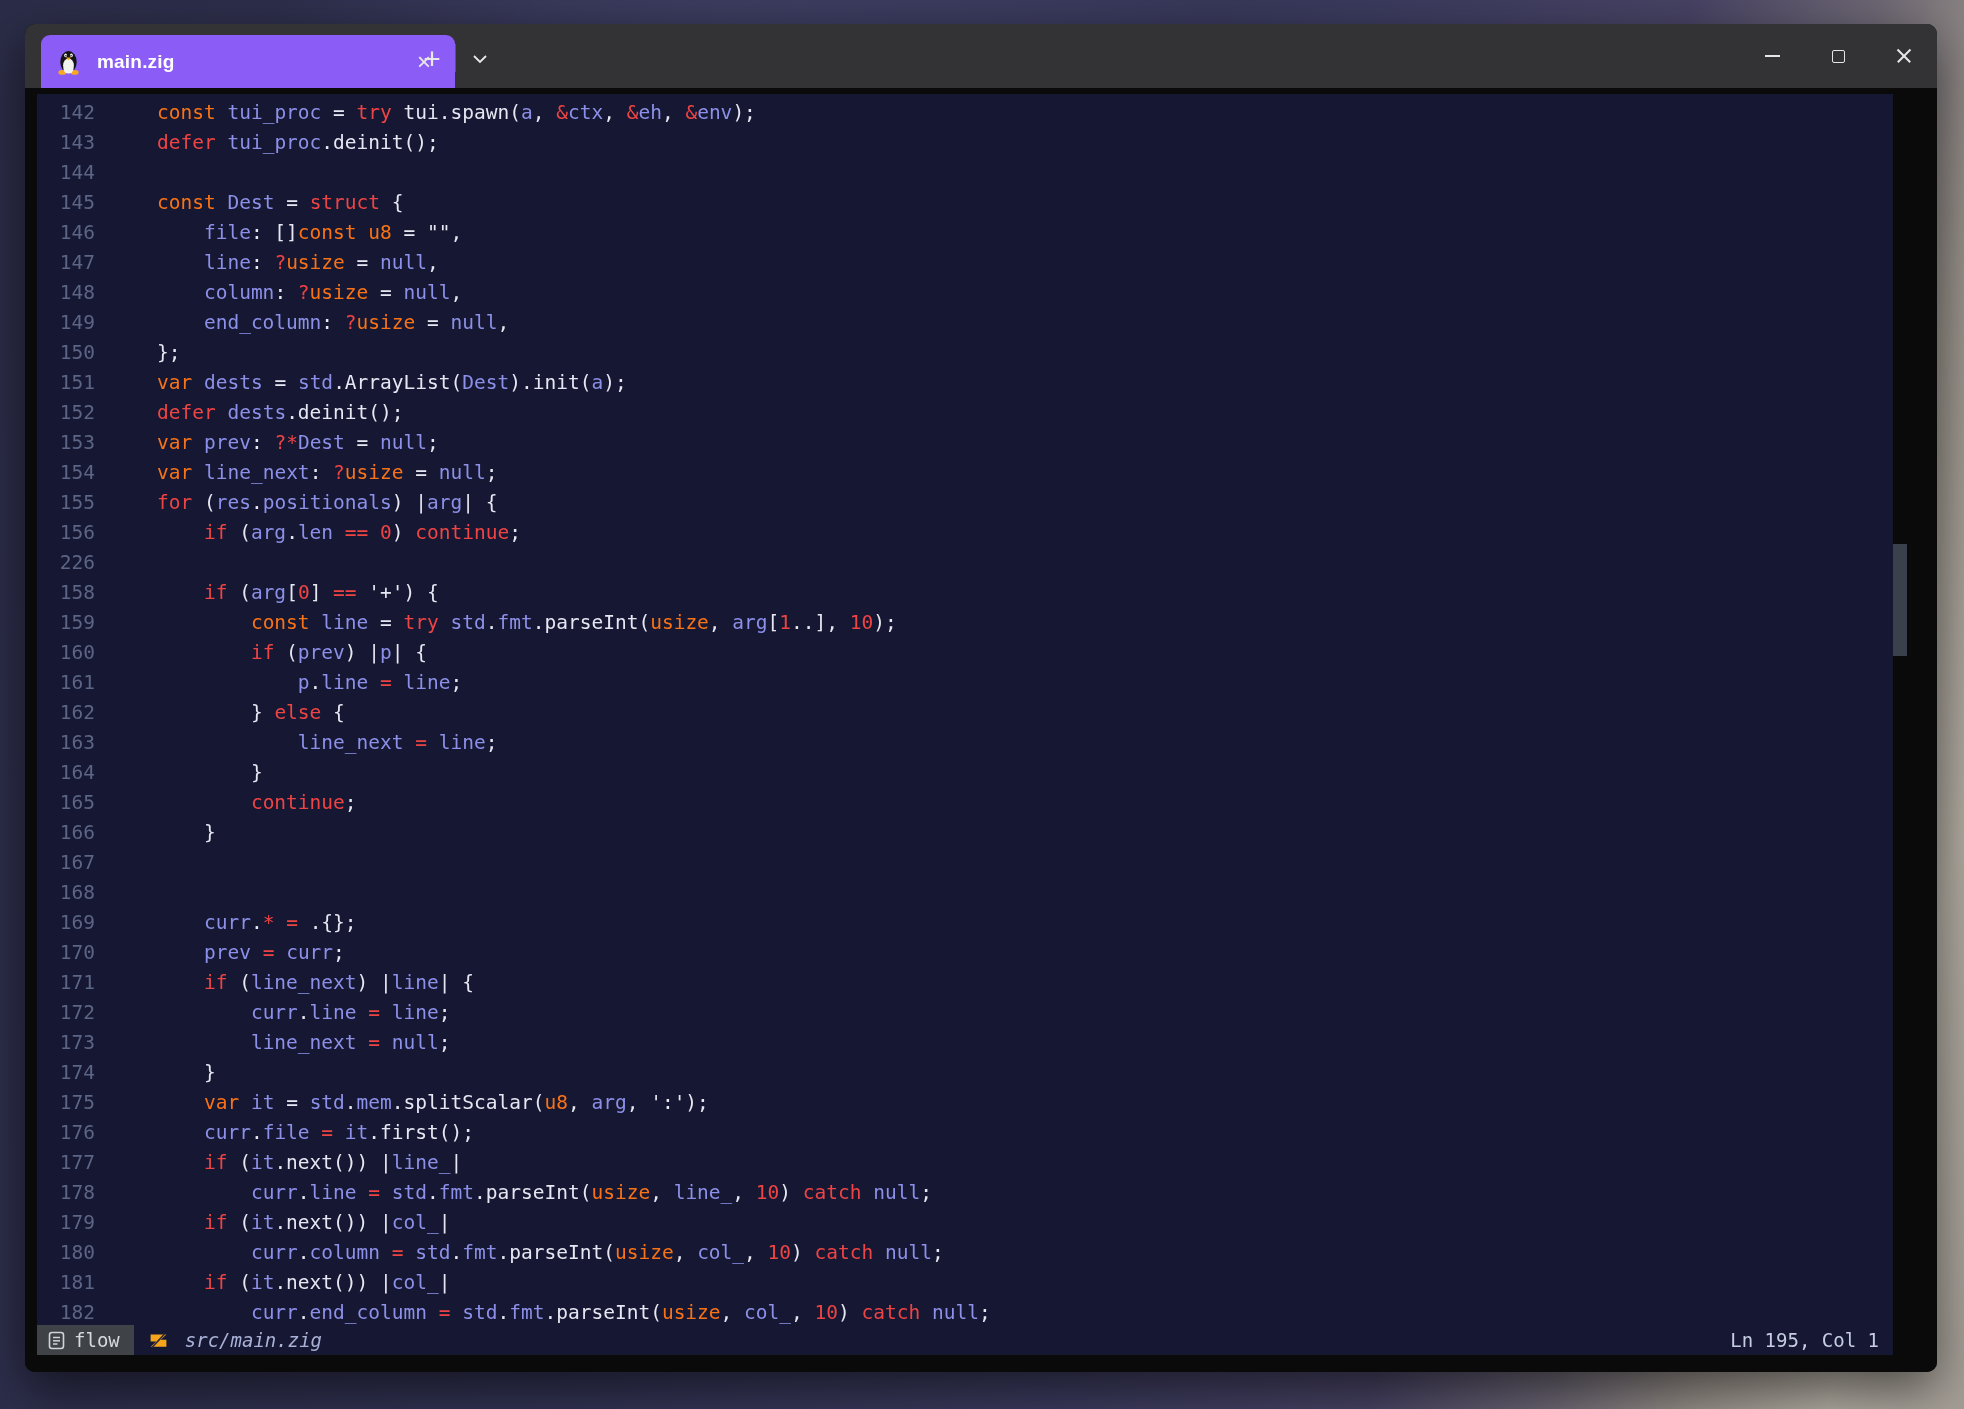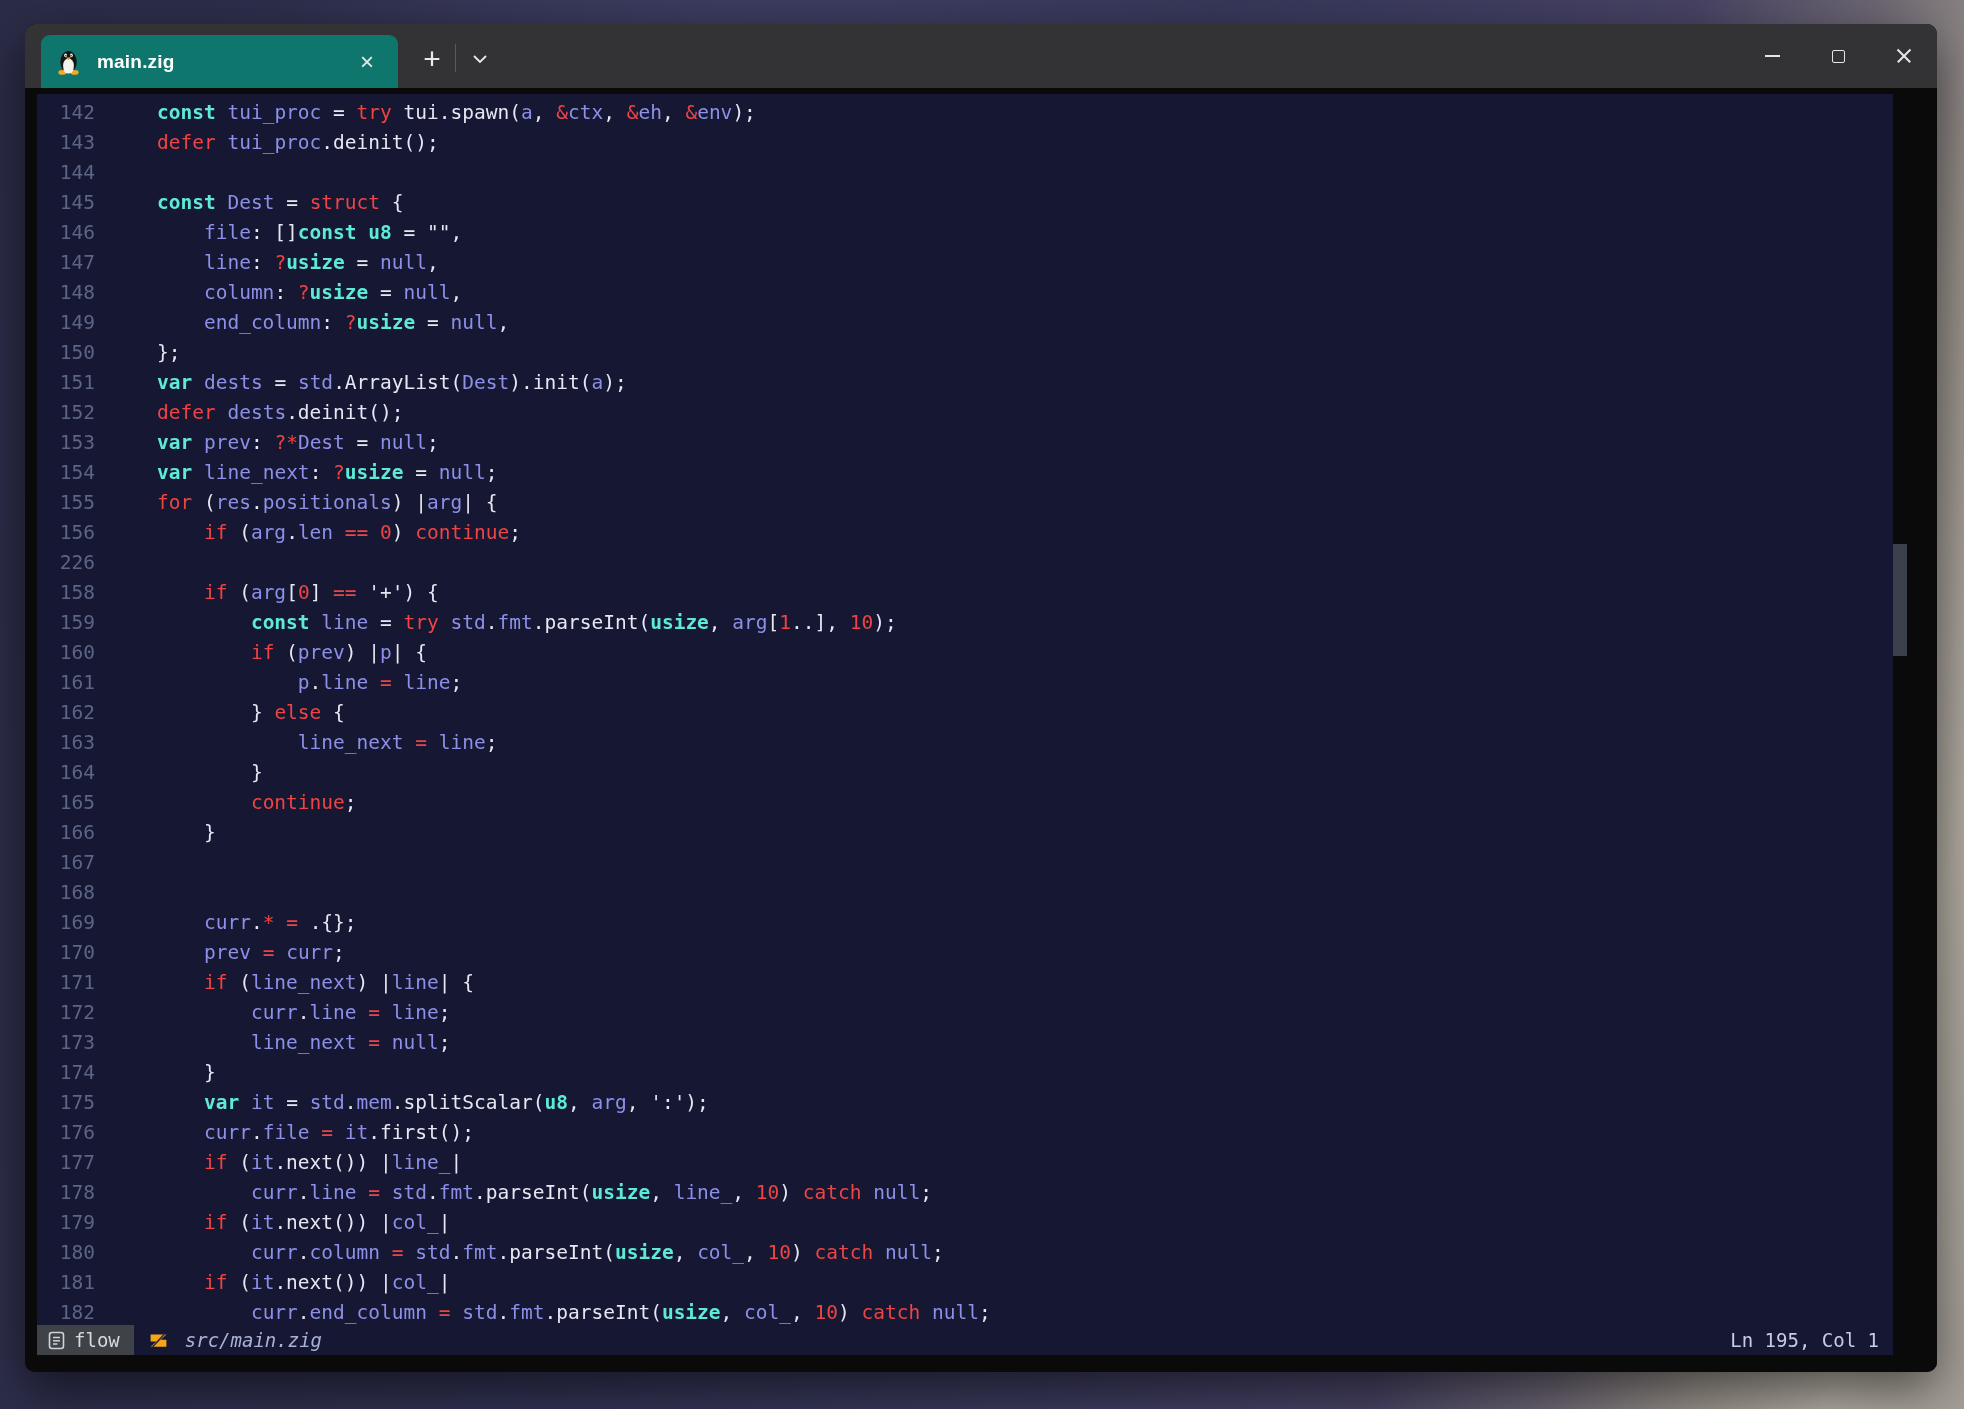--- a/index.html
+++ b/index.html
@@ -15,22 +15,22 @@
   
   .window{
     position:absolute; left:25px; top:24px; width:1912px; height:1348px;
     background:#0a0a0b; border-radius:10px; overflow:hidden;
     box-shadow:0 18px 50px rgba(0,0,0,.55);
   }
 
   
   .titlebar{ position:relative; height:64px; background:#333335; }
   .tab{
-    position:absolute; left:16px; top:11px; width:357px; height:53px;
-    background:#0f766e; border-radius:9px 9px 0 0;
+    position:absolute; left:16px; top:11px; width:414px; height:53px;
+    background:#8b5cf6; border-radius:9px 9px 0 0;
     display:flex; align-items:center; padding:0 14px 0 16px; color:#ffffff;
   }
   .tab-title{ font-size:19px; font-weight:700; margin-left:17px; letter-spacing:.2px; }
   .tab-close{
     margin-left:auto; width:34px; height:34px; display:flex; align-items:center; justify-content:center;
     color:#e8e8e8; font-size:24px; border-radius:5px;
   }
   .newtab-btn,.dropdown-btn{
     position:absolute; top:14px; width:46px; height:42px; display:flex; align-items:center; justify-content:center;
     color:#e9e9e9; border-radius:6px;
@@ -55,21 +55,21 @@
             background:#0a0a0b; padding:6px 44px 17px 12px; }
   .screen{ position:relative; width:100%; height:100%; background:#161833;
            display:flex; flex-direction:column; overflow:hidden; }
 
   .editor{ flex:1 1 auto; overflow:hidden; padding-top:4px;
            font-family:"DejaVu Sans Mono", monospace; font-size:19.5px; line-height:30px; }
   .line{ display:flex; white-space:pre; }
   .gut{ flex:0 0 58px; text-align:right; color:#5c6585; }
   .code{ padding-left:15px; white-space:pre; color:#e6e7f2; }
   .tk-w{ color:#e6e7f2; }
-  .tk-b{ color:#5eead4;font-weight:bold; }
+  .tk-b{ color:#f97316; }
   .tk-p{ color:#ef4444; }
   .tk-i{ color:#8c90e8; }
 
   
   .statusbar{ flex:0 0 30px; display:flex; align-items:center;
               font-family:"DejaVu Sans Mono", monospace; font-size:19px; color:#c0c8e0; }
   .mode-badge{ height:30px; display:flex; align-items:center; gap:9px;
                background:#3f4247; color:#d6d9de; padding:0 14px 0 11px; }
   .zig-chip{ display:flex; align-items:center; margin-left:14px; }
   .file-path{ font-style:italic; color:#a9b1d6; margin-left:16px; }

